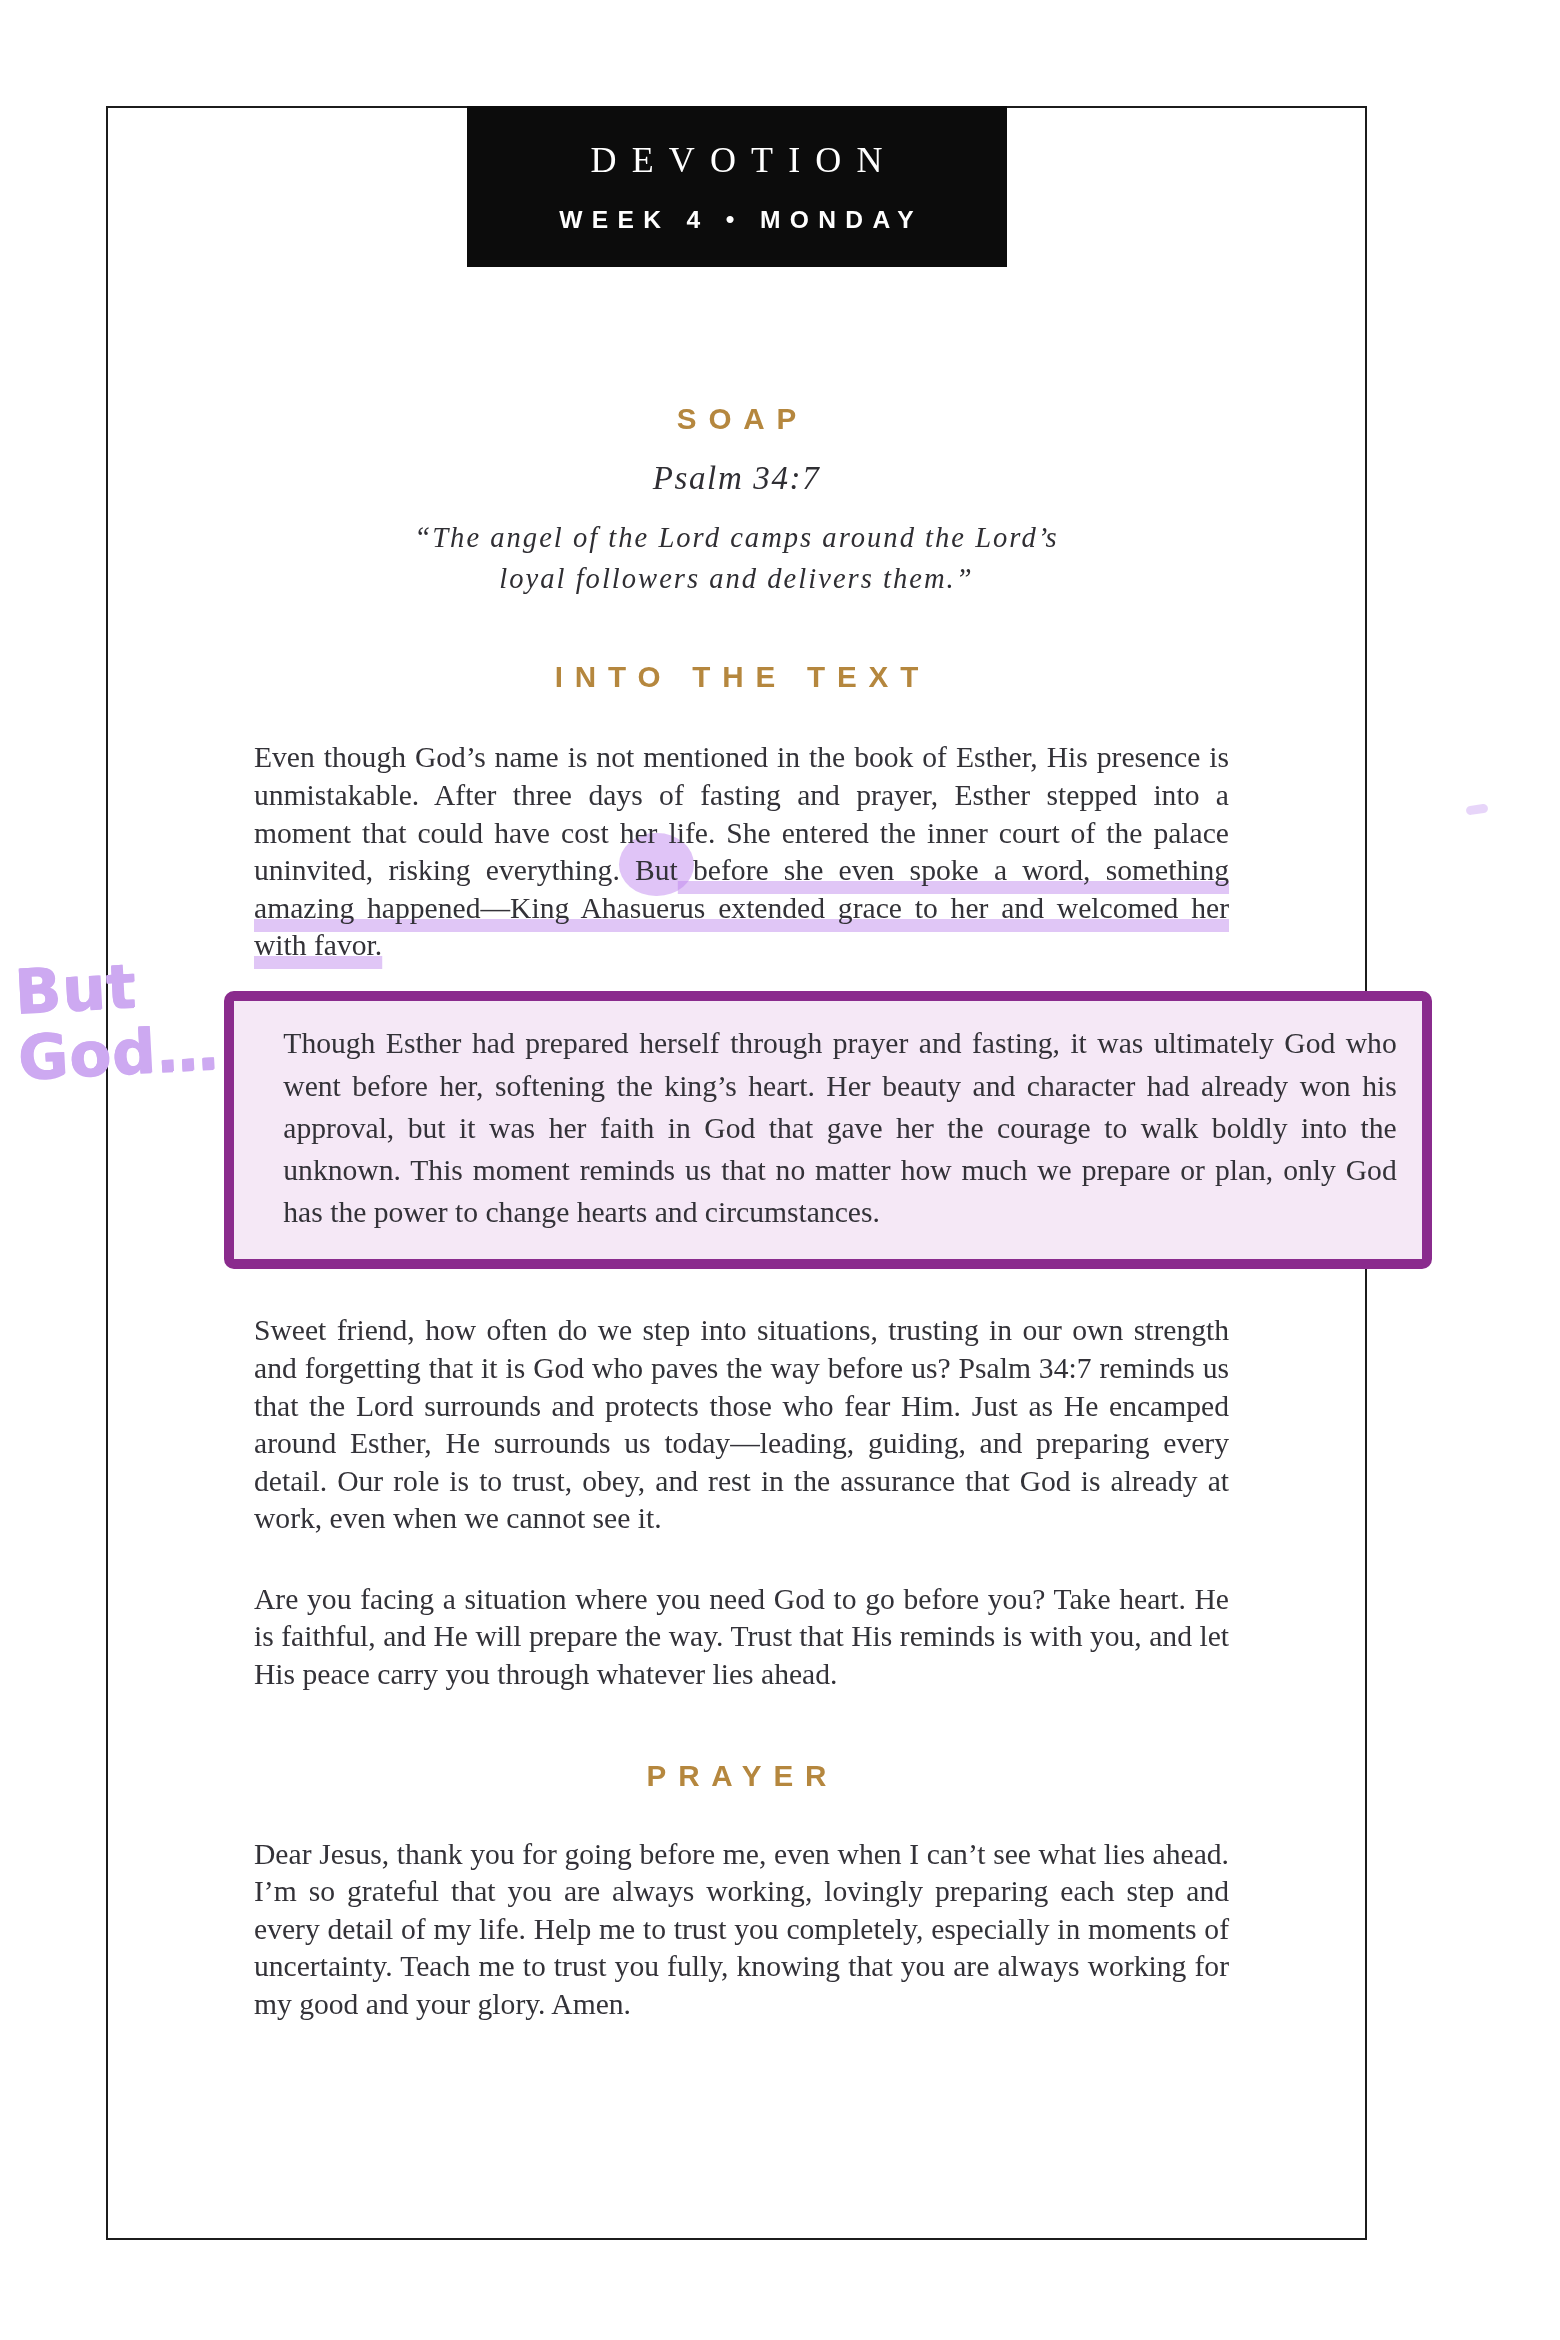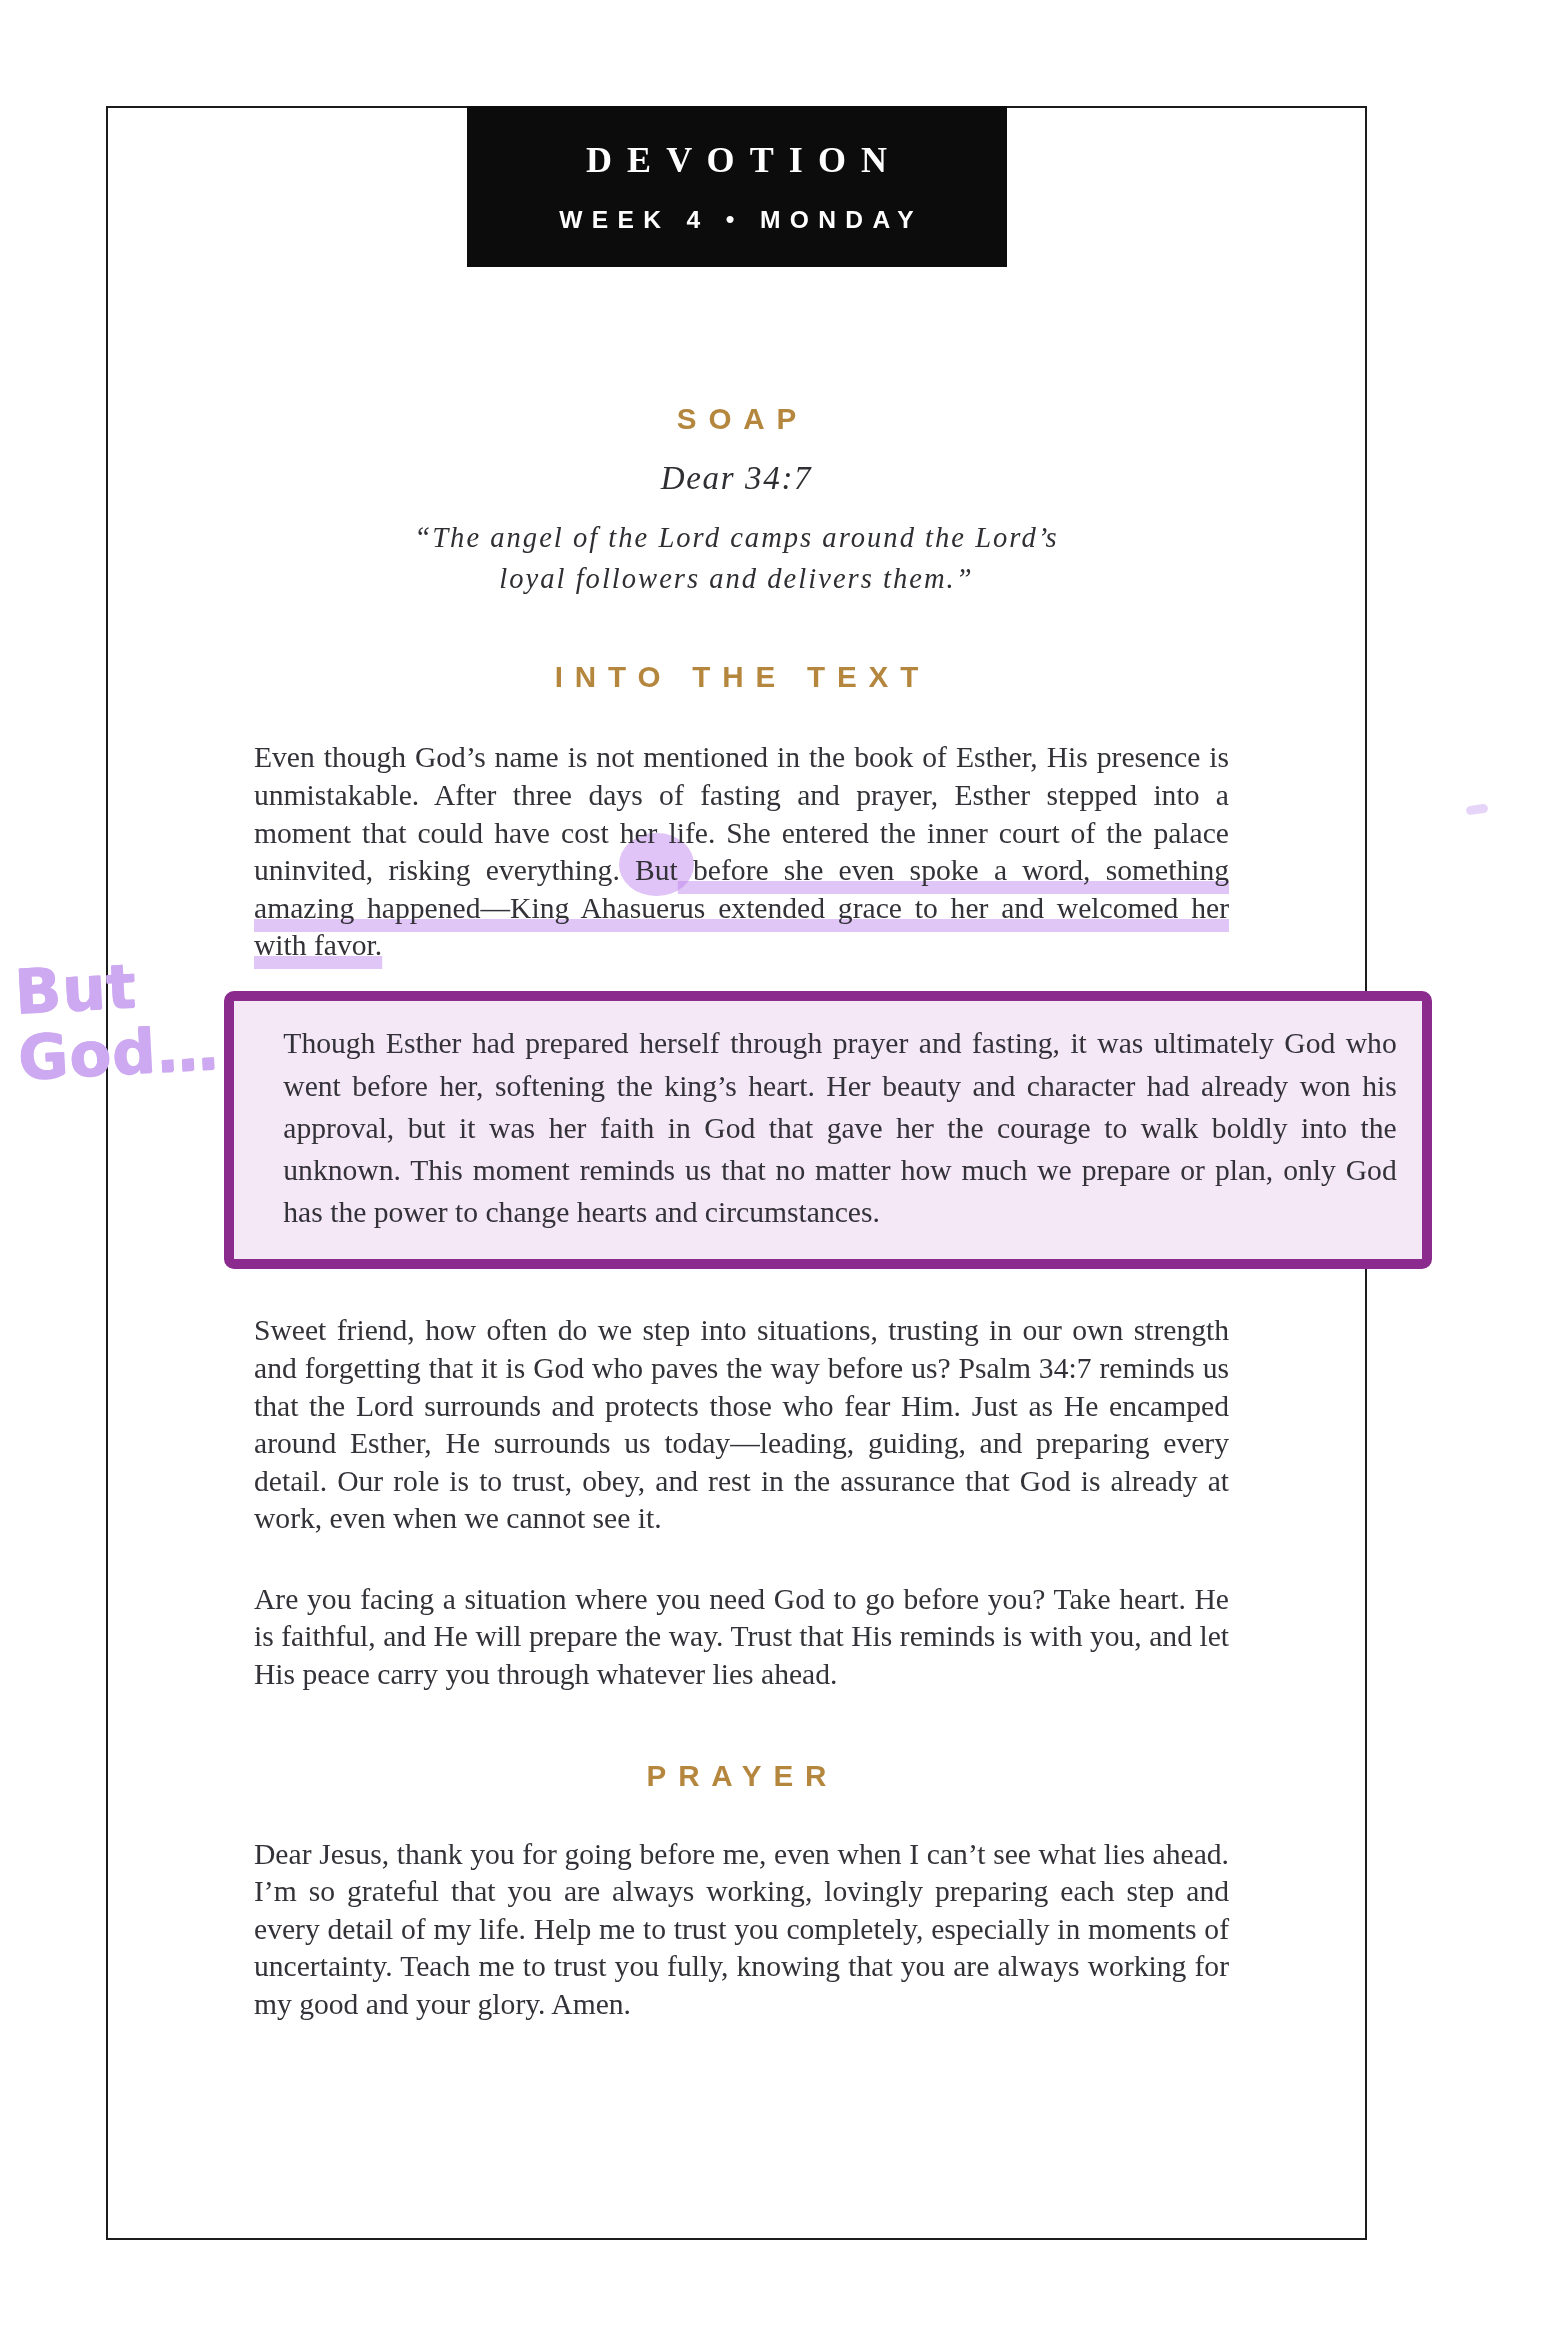--- a/index.html
+++ b/index.html
@@ -12,21 +12,21 @@
   }
 
   .banner {
     position:absolute; top:-2px; left:50%; transform:translateX(-50%);
     width:540px; height:161px; background:#0c0c0c;
     display:flex; flex-direction:column; align-items:center; justify-content:center;
     gap:13.8px;
   }
   .banner-title {
     color:#ffffff; font-family:"Liberation Serif","DejaVu Serif",serif;
-    font-size:36px; font-weight:700; letter-spacing:0.42em; text-indent:0.42em;
+    font-size:36px; font-weight:400; letter-spacing:0.42em; text-indent:0.42em;
   }
   .banner-subtitle {
     color:#ffffff; font-family:"Liberation Sans","DejaVu Sans",sans-serif;
     font-size:24.6px; font-weight:700; letter-spacing:0.38em; text-indent:0.38em;margin-top:12px;
   }
 
   .content {
     position:relative; z-index:0;
     width:985px; margin:0 auto; padding-top:294px;
   }
@@ -101,21 +101,21 @@
 
   <div class="banner">
     <div class="banner-title">DEVOTION</div>
     <div class="banner-subtitle">WEEK 4 • MONDAY</div>
   </div>
 
   <div class="content">
 
     <div class="gold-heading">SOAP</div>
 
-    <div class="scripture-ref">Dear 34:7</div>
+    <div class="scripture-ref">Psalm 34:7</div>
 
     <div class="scripture-quote">
       <div>“The angel of the Lord camps around the Lord’s</div>
       <div>loyal followers and delivers them.”</div>
     </div>
 
     <div class="gold-heading into-heading">INTO THE TEXT</div>
 
     <p class="body-para first-para"><span class="seg-plain">Even though God’s name is not mentioned in the book of Esther, His presence is unmistakable. After three days of fasting and prayer, Esther stepped into a moment that could have cost her life. She entered the inner court of the palace uninvited, risking everything. </span><span class="seg-circle">But</span><span class="seg-underline"> before she even spoke a word, something amazing happened—King Ahasuerus extended grace to her and welcomed her with favor.</span></p>
 

